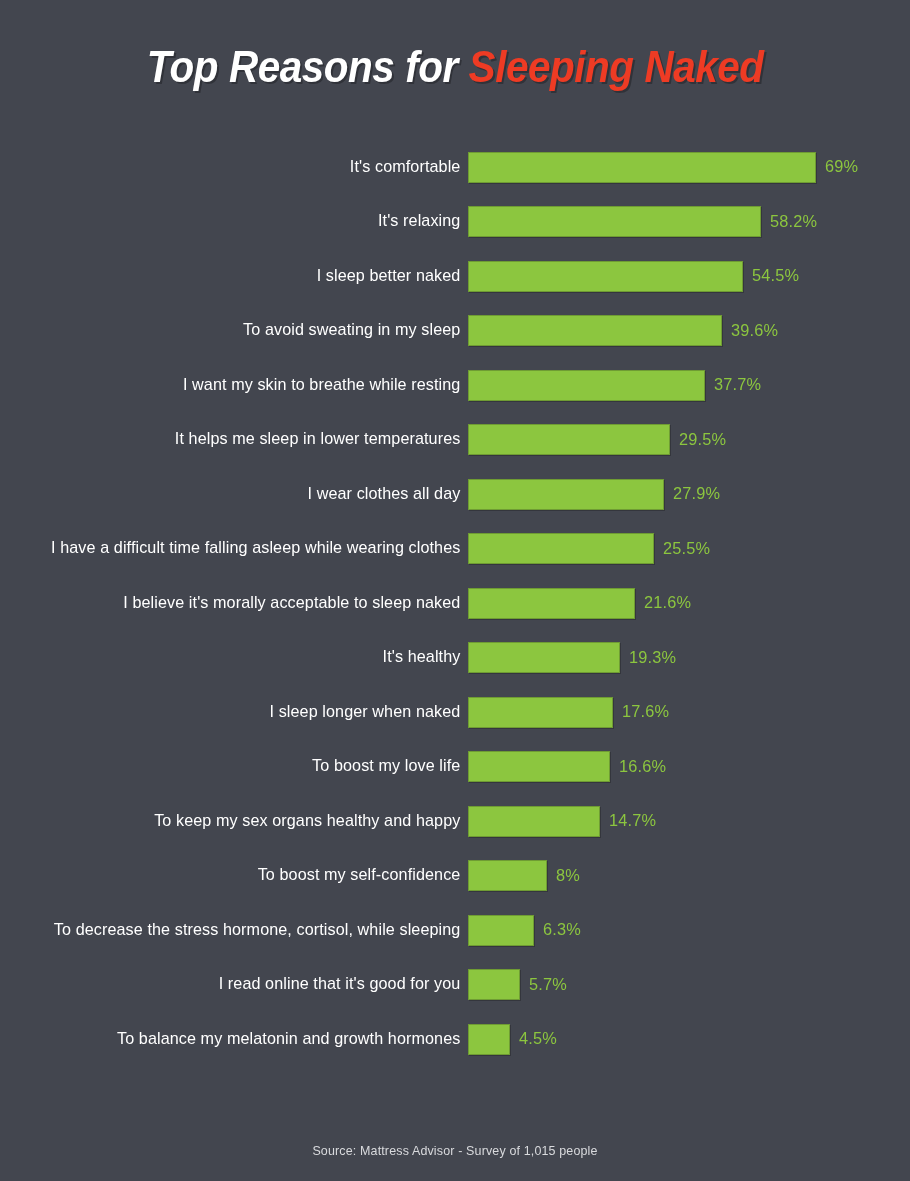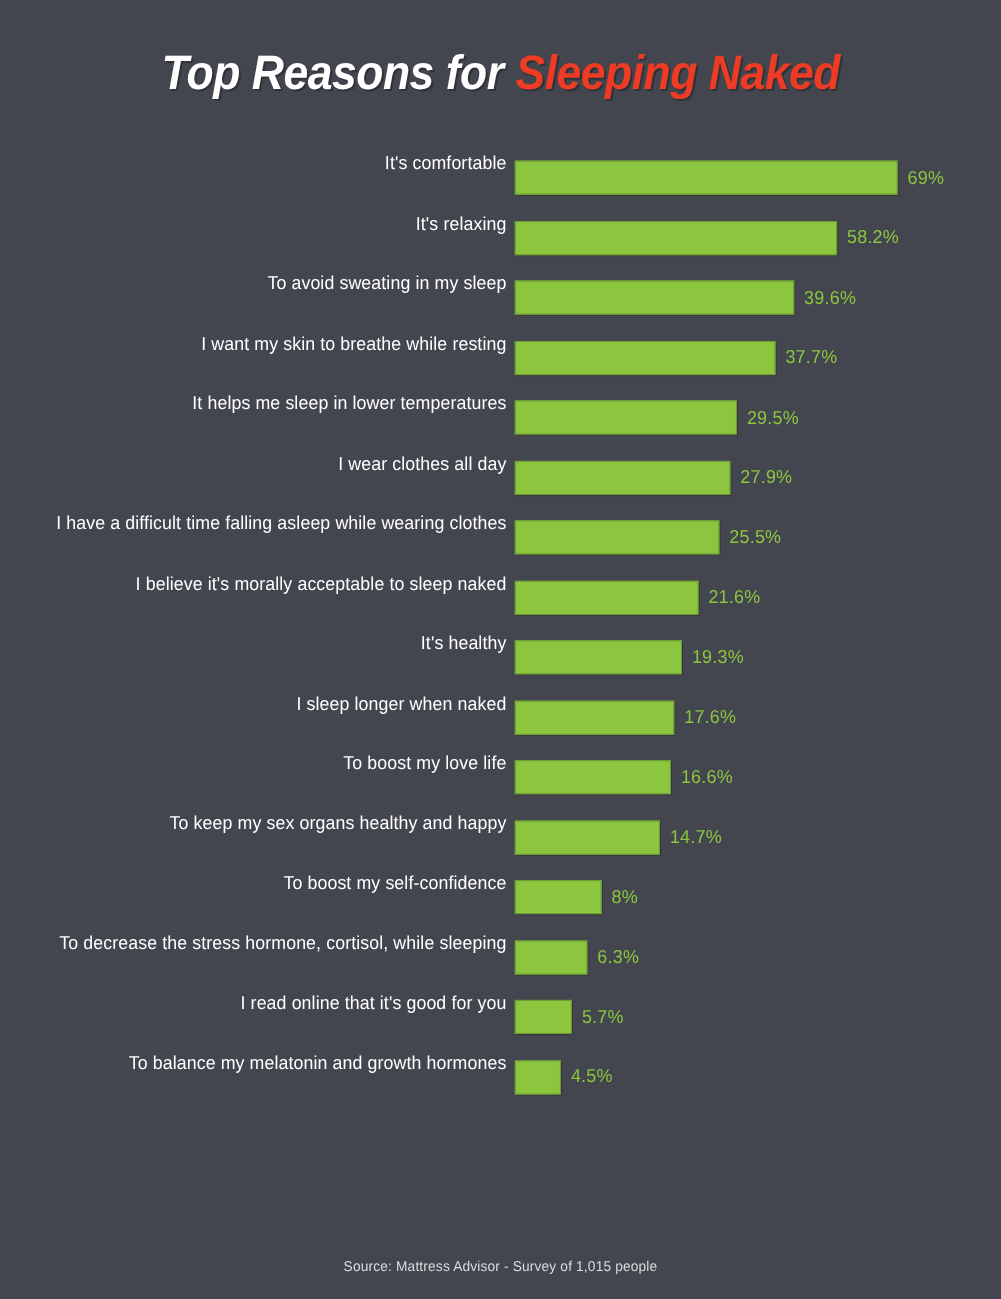--- a/index.html
+++ b/index.html
@@ -49,20 +49,21 @@
   .chart {
     position: absolute;
     left: 0;
     top: 140px;
     width: 910px;
   }
   .row {
     position: relative;
     height: 54.5px;
     display: flex;
+    align-items: center;
   }
   .row-label {
     width: 468px;
     flex: 0 0 468px;
     text-align: right;
     padding-right: 8px;
     box-sizing: border-box;
     color: #ffffff;
     font-size: 17px;
     line-height: 1.1;
@@ -127,20 +128,27 @@
         </div>
       </div>
       <div class="row">
         <div class="row-label">It's relaxing</div>
         <div class="bar-area">
           <div class="bar" style="width: 293px;"></div>
           <div class="bar-value">58.2%</div>
         </div>
       </div>
       <div class="row">
+        <div class="row-label">I sleep better naked</div>
+        <div class="bar-area">
+          <div class="bar" style="width: 275px;"></div>
+          <div class="bar-value">54.5%</div>
+        </div>
+      </div>
+      <div class="row">
         <div class="row-label">To avoid sweating in my sleep</div>
         <div class="bar-area">
           <div class="bar" style="width: 254px;"></div>
           <div class="bar-value">39.6%</div>
         </div>
       </div>
       <div class="row">
         <div class="row-label">I want my skin to breathe while resting</div>
         <div class="bar-area">
           <div class="bar" style="width: 237px;"></div>

